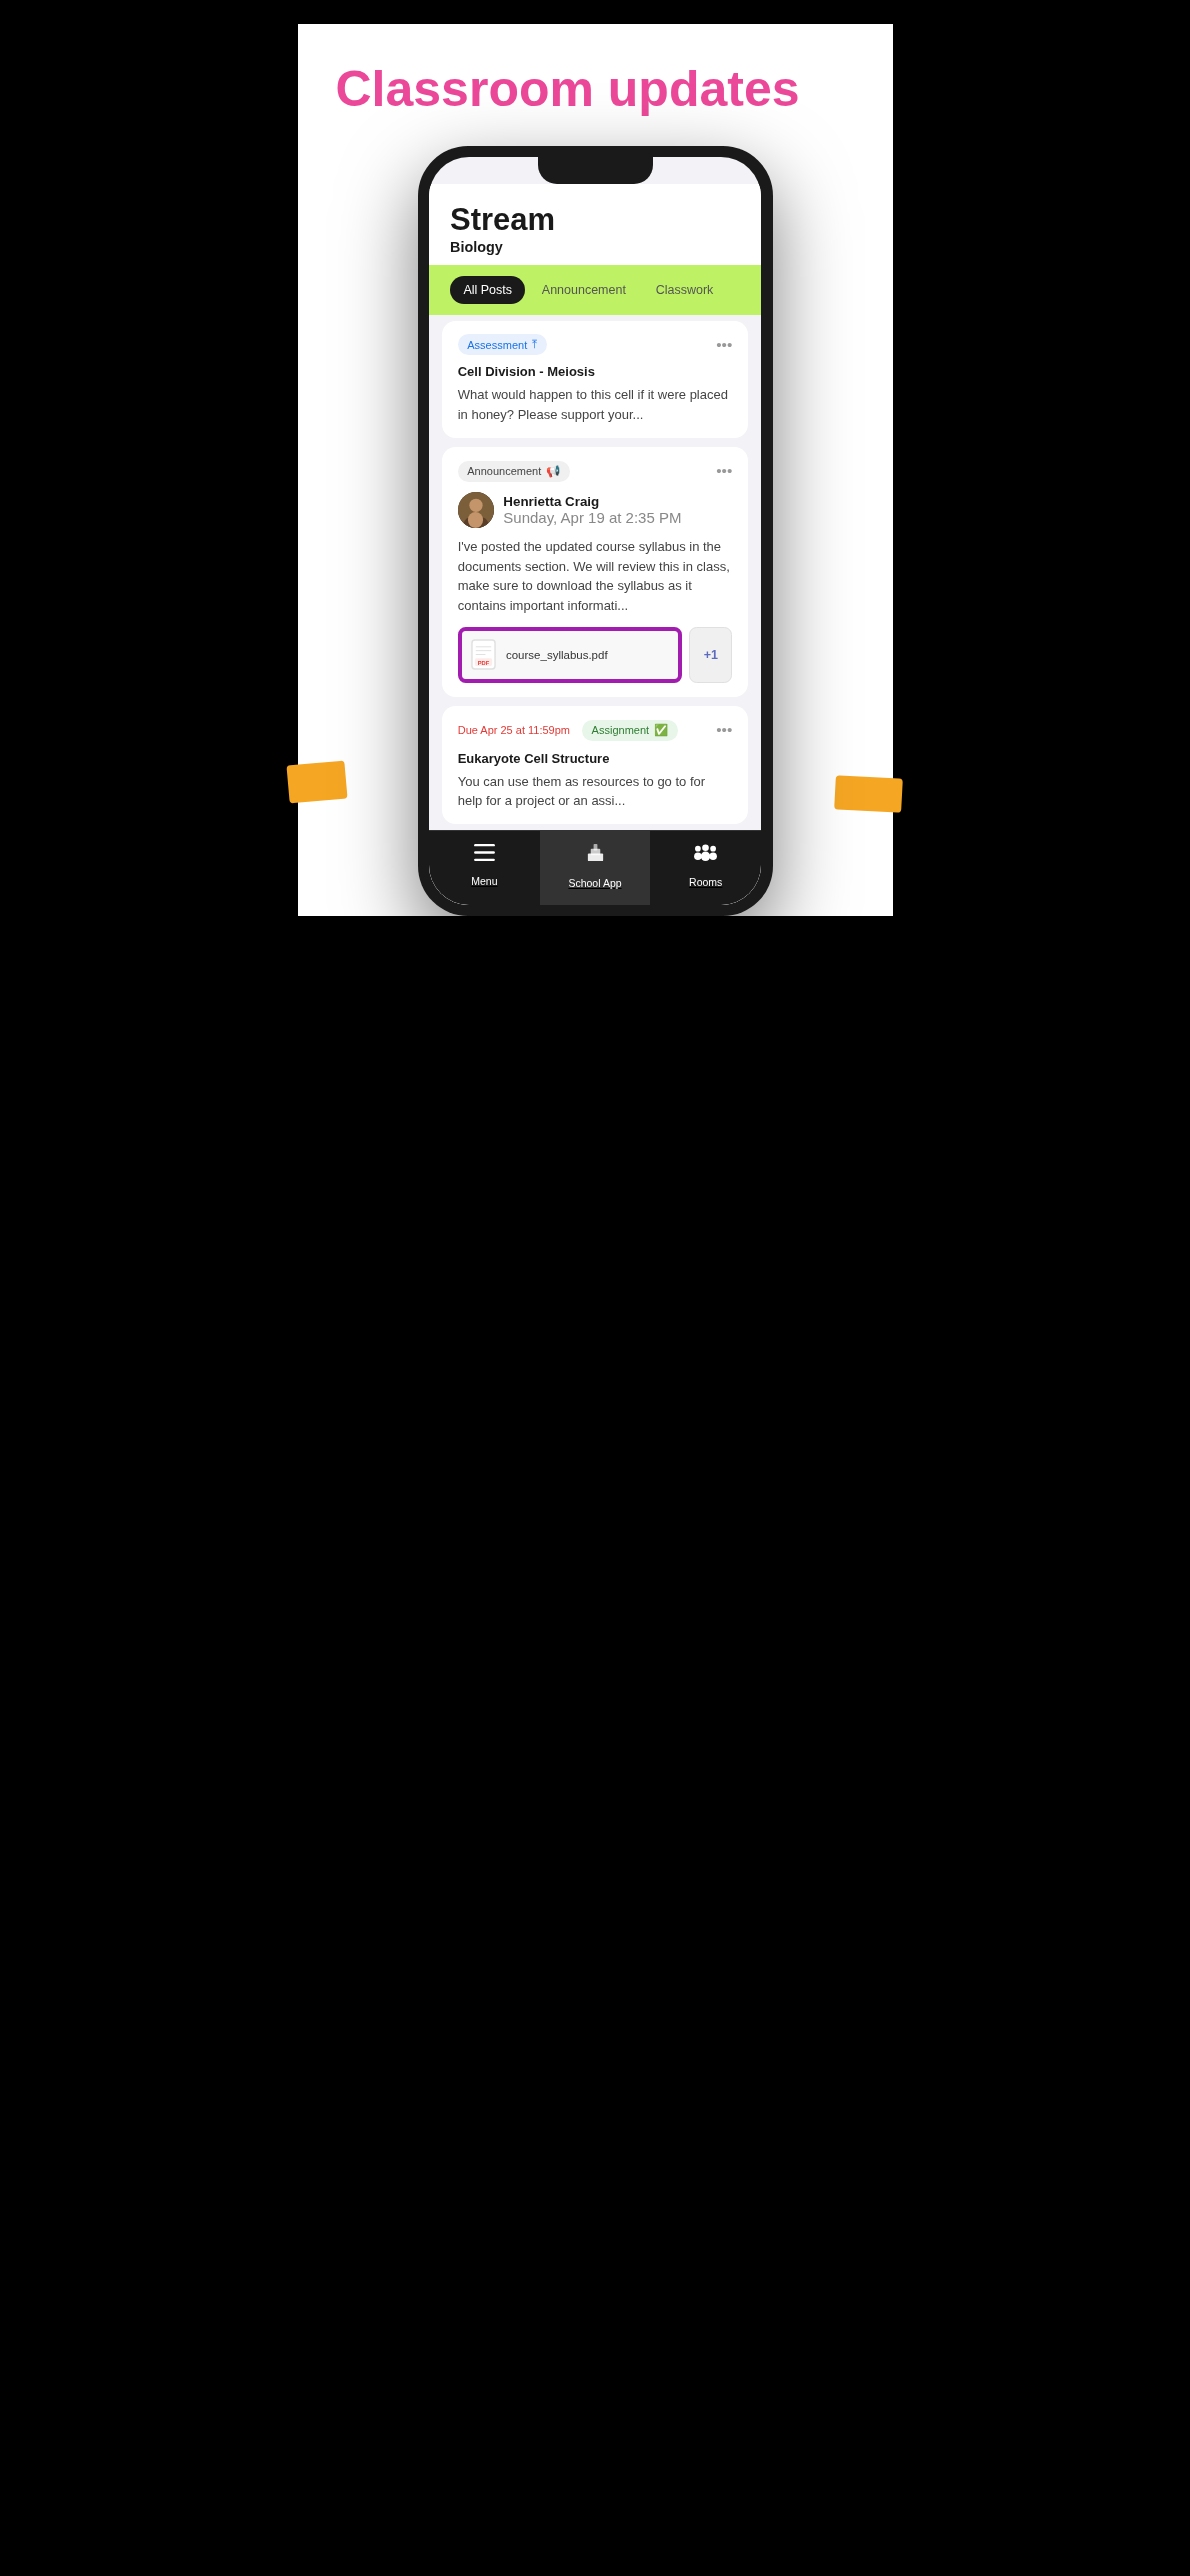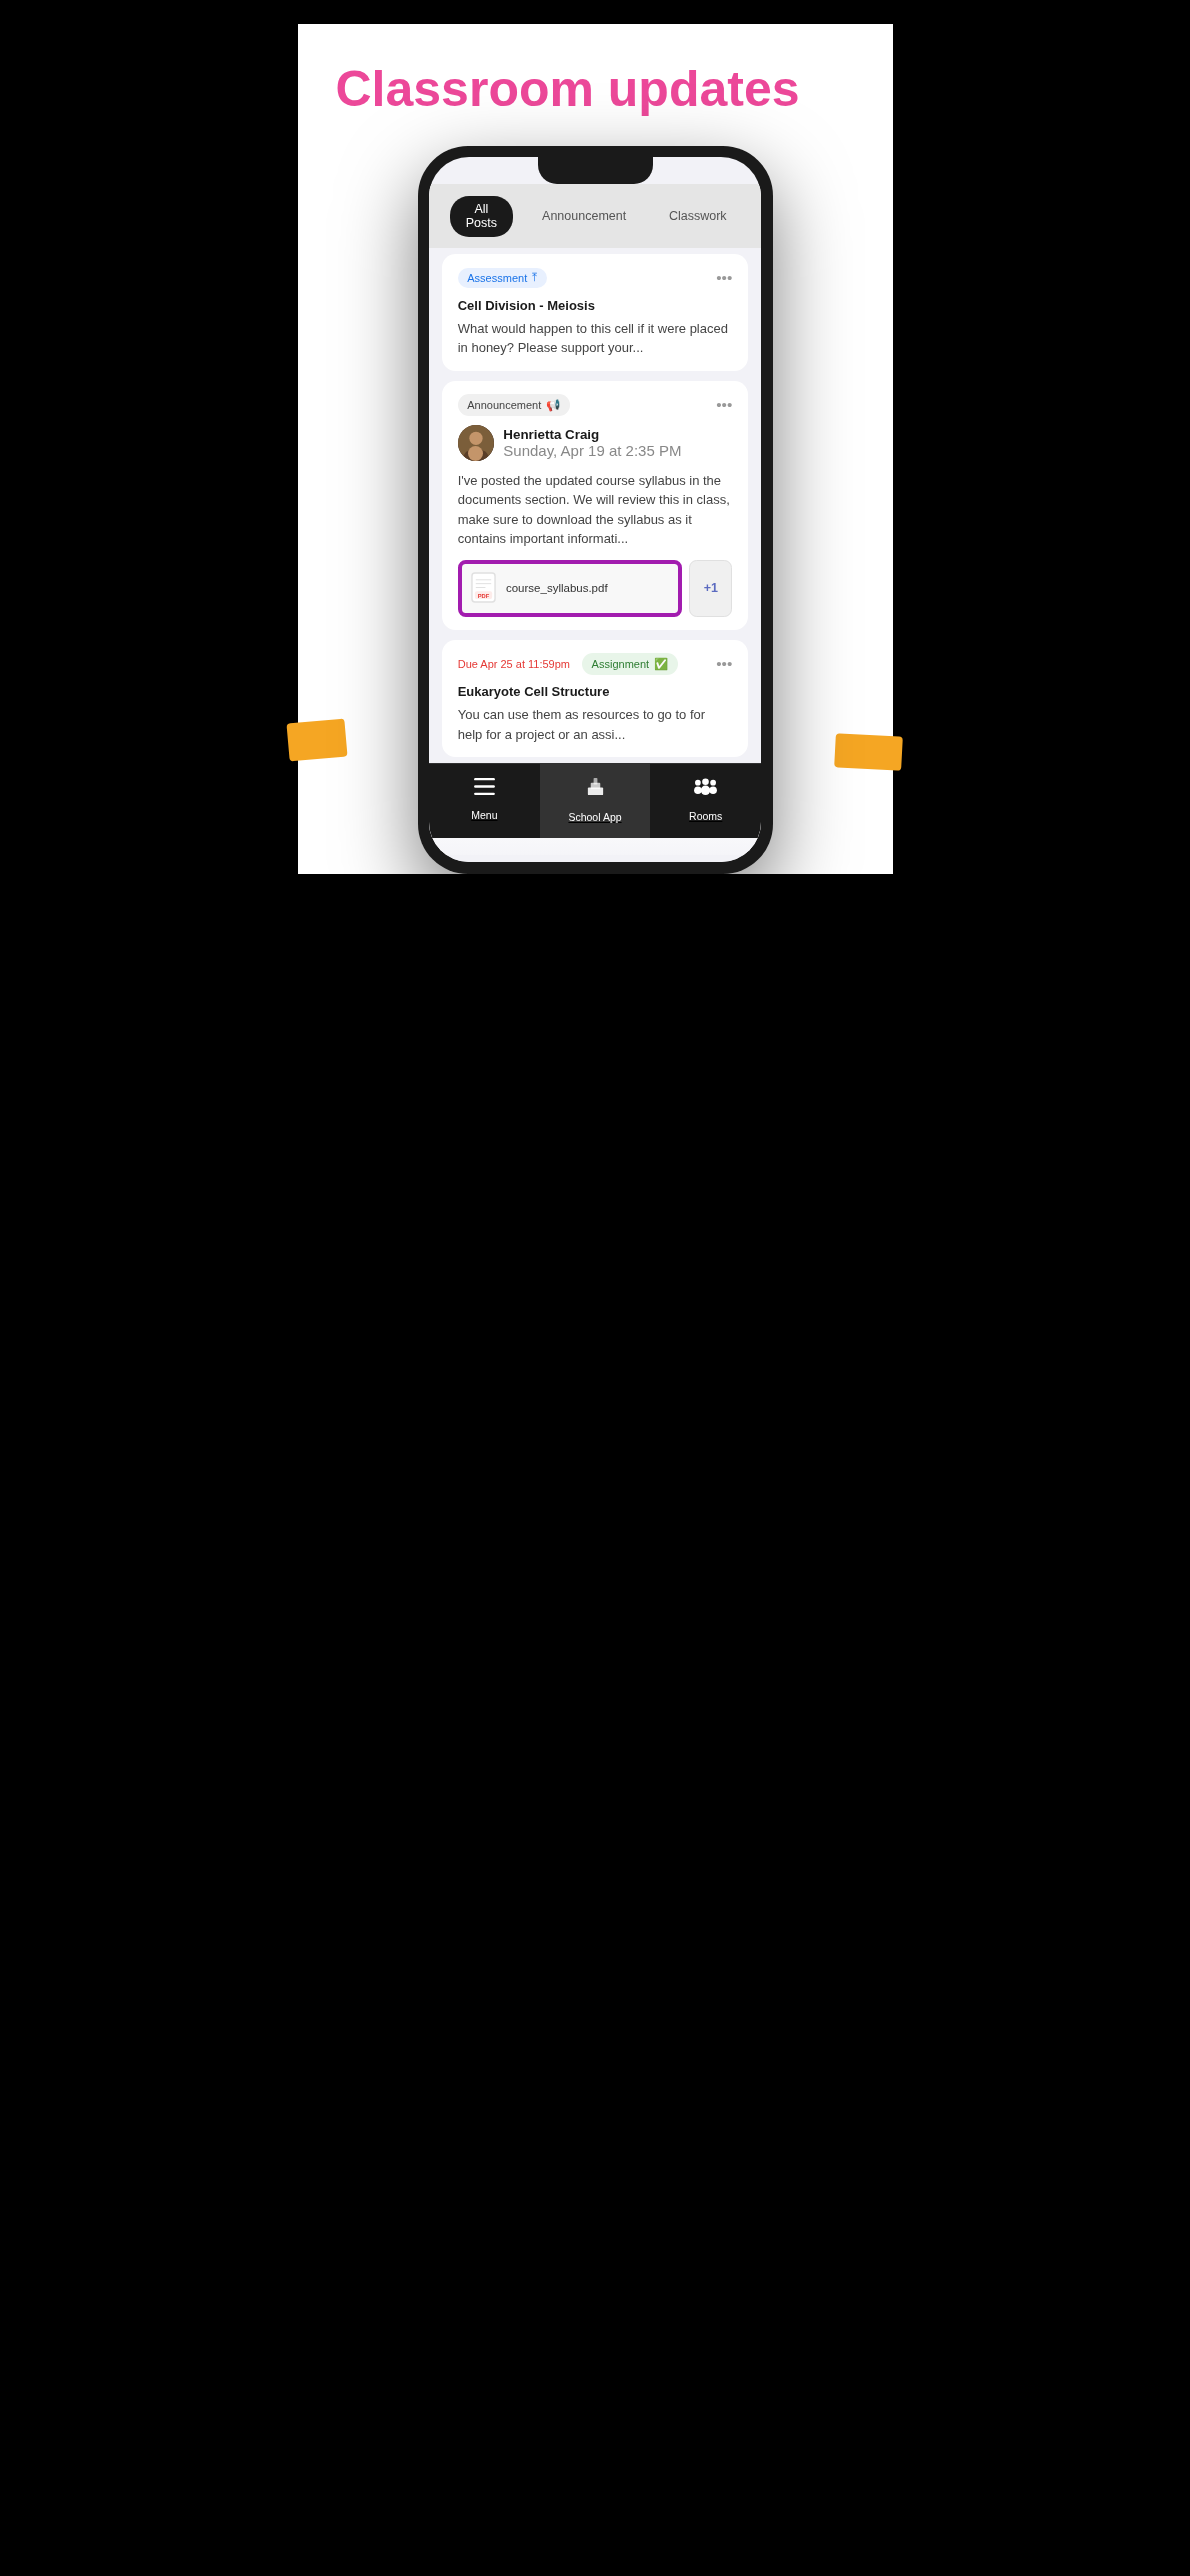--- a/index.html
+++ b/index.html
@@ -108,23 +108,23 @@
     .stream-subtitle {
       font-size: 14.4px;
       font-weight: 600;
       color: #1a1a1a;
       margin-top: 1.9px;
     }
 
     
     .filter-tabs {
       display: flex;
-      gap: 16px;
+      gap: 3px;
       padding: 11.5px 21px;
-      background: #e5e5e5;
+      background: #bef264;
     }
 
     .filter-tab {
       padding: 6.7px 13.4px;
       border-radius: 19px;
       font-size: 12.5px;
       font-weight: 500;
       cursor: pointer;
       border: none;
     }
@@ -407,20 +407,24 @@
 
     <div class="orange-right"></div>
 
     <div class="phone-mockup">
       <div class="phone-screen">
 
         <div class="notch"></div>
 
         <div class="screen-content">
 
+          <div class="stream-header">
+            <div class="stream-title">Stream</div>
+            <div class="stream-subtitle">Biology</div>
+          </div>
 
           <div class="filter-tabs">
             <button class="filter-tab active">All Posts</button>
             <button class="filter-tab inactive">Announcement</button>
             <button class="filter-tab inactive">Classwork</button>
           </div>
 
           <div class="cards-area">
 
             <div class="card">

